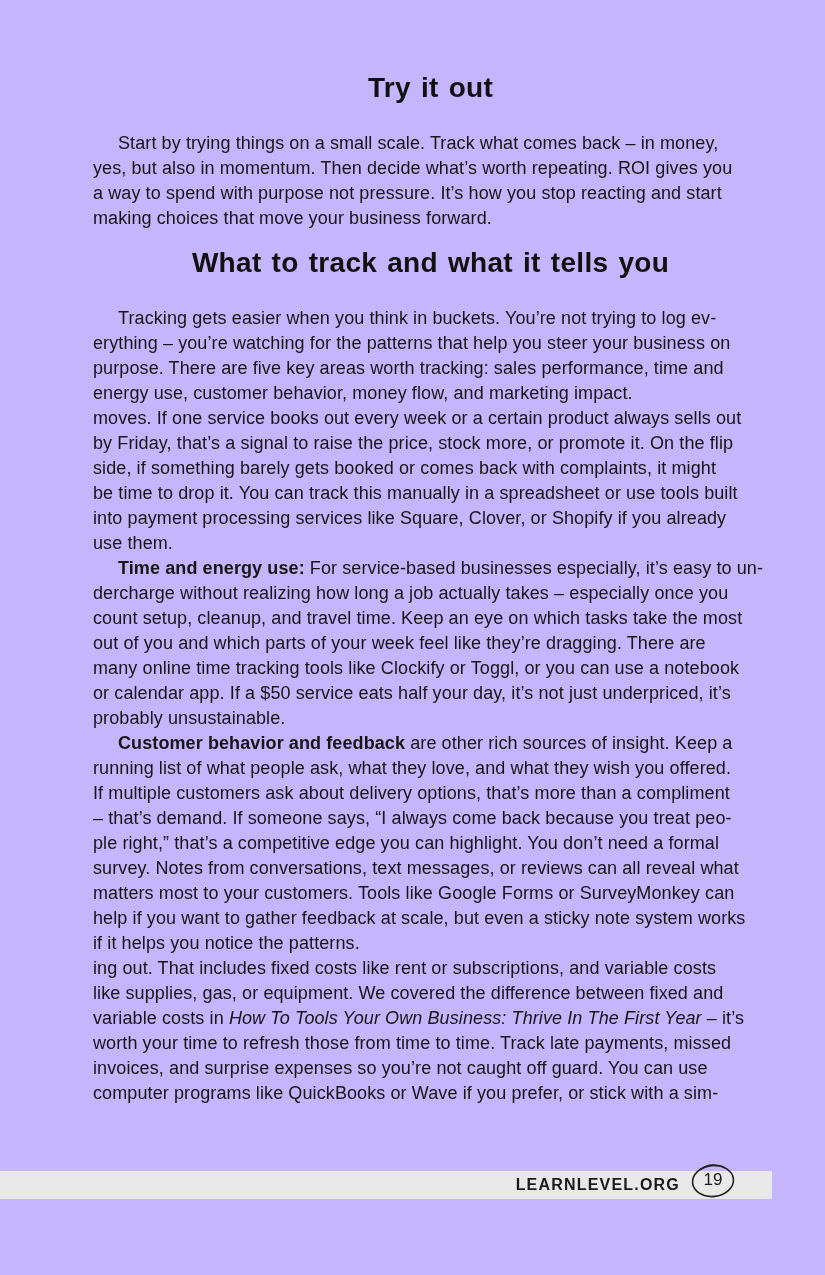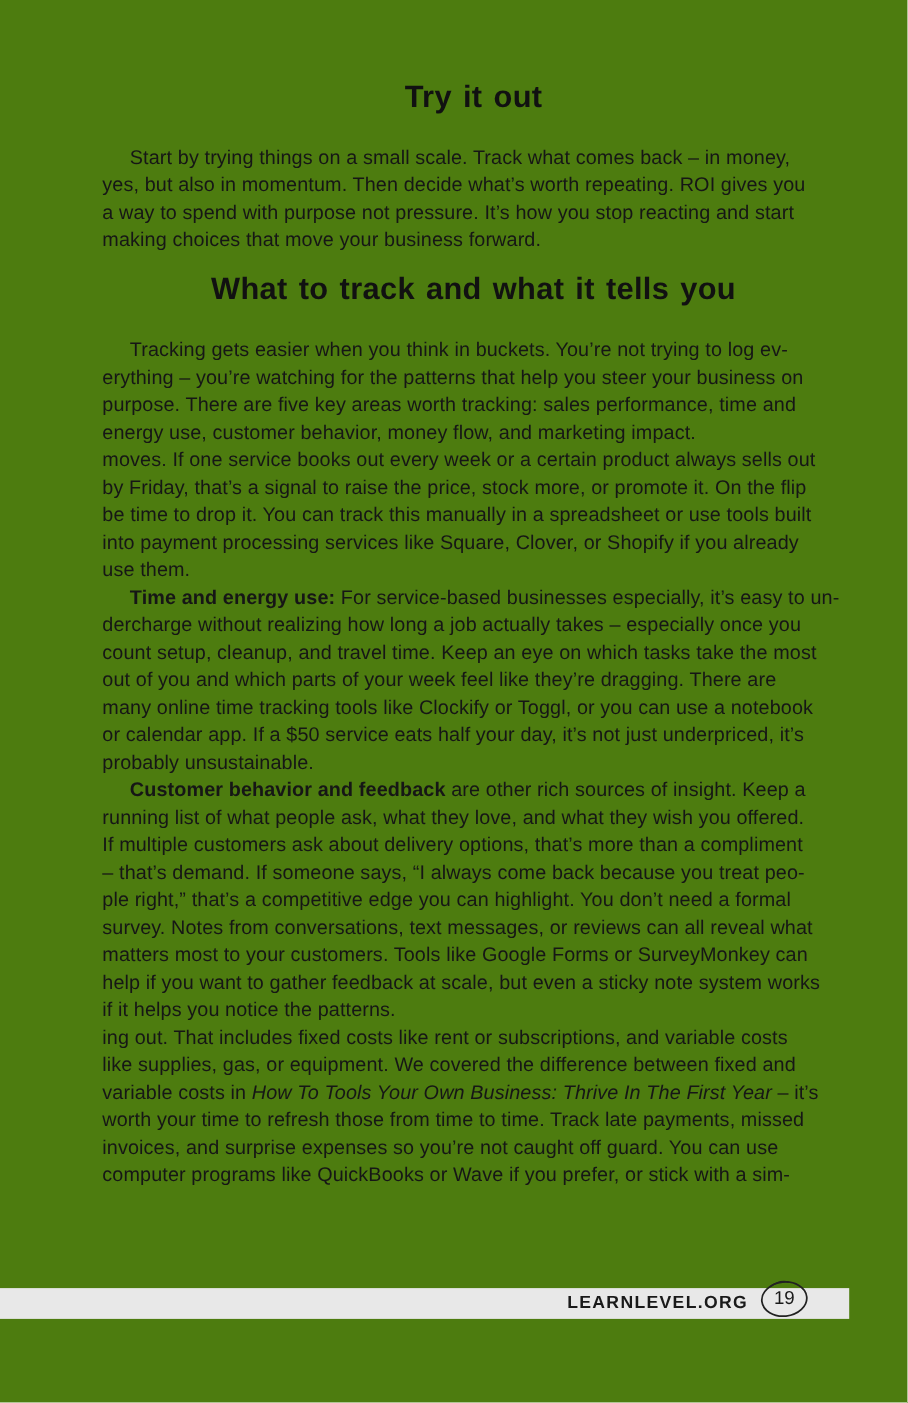--- a/index.html
+++ b/index.html
@@ -1,20 +1,20 @@
 <!DOCTYPE html>
 <html><head>
 <meta charset="utf-8">
 <style>
   html, body { margin: 0; padding: 0; background: #ffffff; }
   .page {
     position: relative;
     width: 825px;
     height: 1275px;
-    background: #4d7c0f;
+    background: #c4b5fd;
     font-family: "Liberation Sans", sans-serif;
     color: #161616;
     overflow: hidden;
   }
   .heading {
     position: absolute;
     left: 93px;
     width: 675px;
     text-align: center;
     font-weight: bold;
@@ -105,20 +105,21 @@
 
   <div class="heading" id="heading-2">What to track and what it tells you</div>
 
   <div class="text-block" id="text-block-2">
       <div class="line indent"><span class="n">Tracking gets easier when you think in buckets. You’re not trying to log ev-</span></div>
       <div class="line"><span class="n">erything – you’re watching for the patterns that help you steer your business on</span></div>
       <div class="line"><span class="n">purpose. There are five key areas worth tracking: sales performance, time and</span></div>
       <div class="line"><span class="n">energy use, customer behavior, money flow, and marketing impact.</span></div>
       <div class="line"><span class="n">moves. If one service books out every week or a certain product always sells out</span></div>
       <div class="line"><span class="n">by Friday, that’s a signal to raise the price, stock more, or promote it. On the flip</span></div>
+      <div class="line"><span class="n">side, if something barely gets booked or comes back with complaints, it might</span></div>
       <div class="line"><span class="n">be time to drop it. You can track this manually in a spreadsheet or use tools built</span></div>
       <div class="line"><span class="n">into payment processing services like Square, Clover, or Shopify if you already</span></div>
       <div class="line"><span class="n">use them.</span></div>
       <div class="line indent"><span class="b">Time and energy use:</span><span class="n"> For service-based businesses especially, it’s easy to un-</span></div>
       <div class="line"><span class="n">dercharge without realizing how long a job actually takes – especially once you</span></div>
       <div class="line"><span class="n">count setup, cleanup, and travel time. Keep an eye on which tasks take the most</span></div>
       <div class="line"><span class="n">out of you and which parts of your week feel like they’re dragging. There are</span></div>
       <div class="line"><span class="n">many online time tracking tools like Clockify or Toggl, or you can use a notebook</span></div>
       <div class="line"><span class="n">or calendar app. If a $50 service eats half your day, it’s not just underpriced, it’s</span></div>
       <div class="line"><span class="n">probably unsustainable.</span></div>

